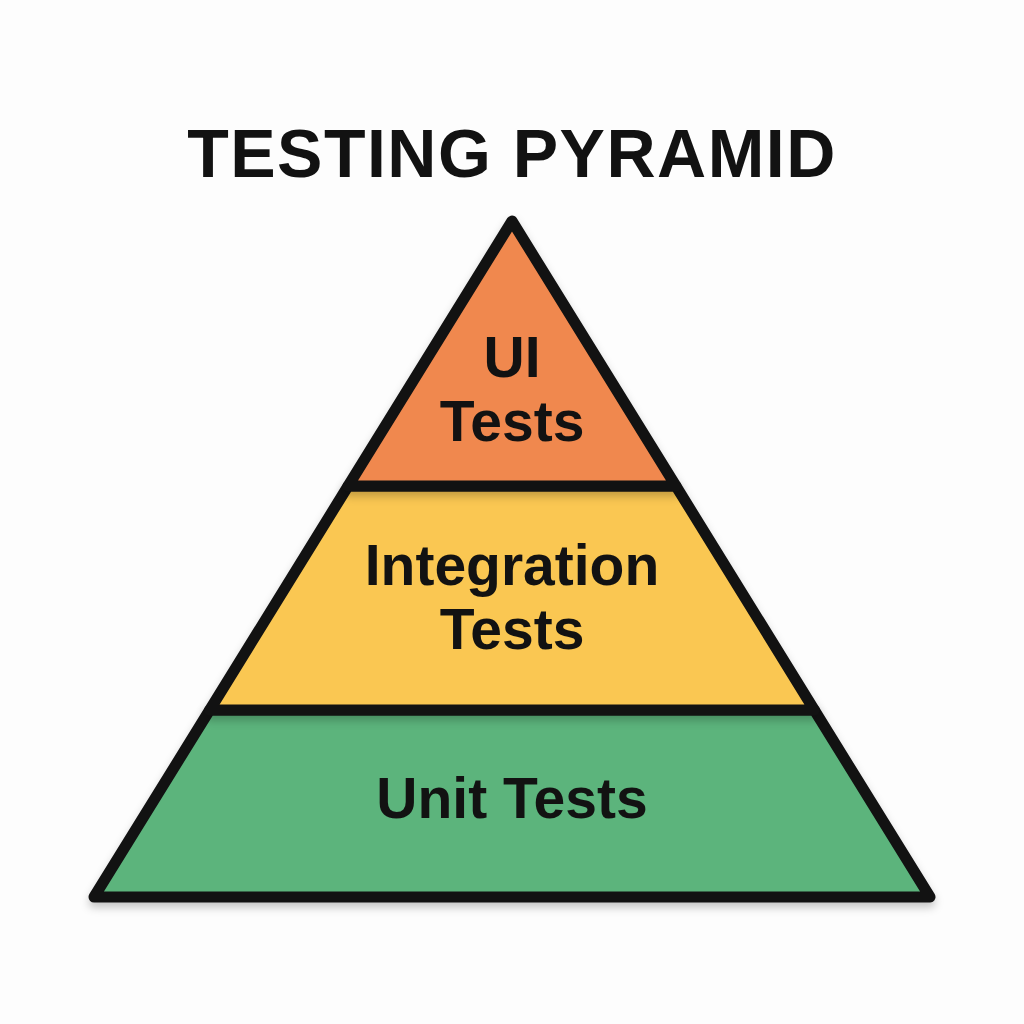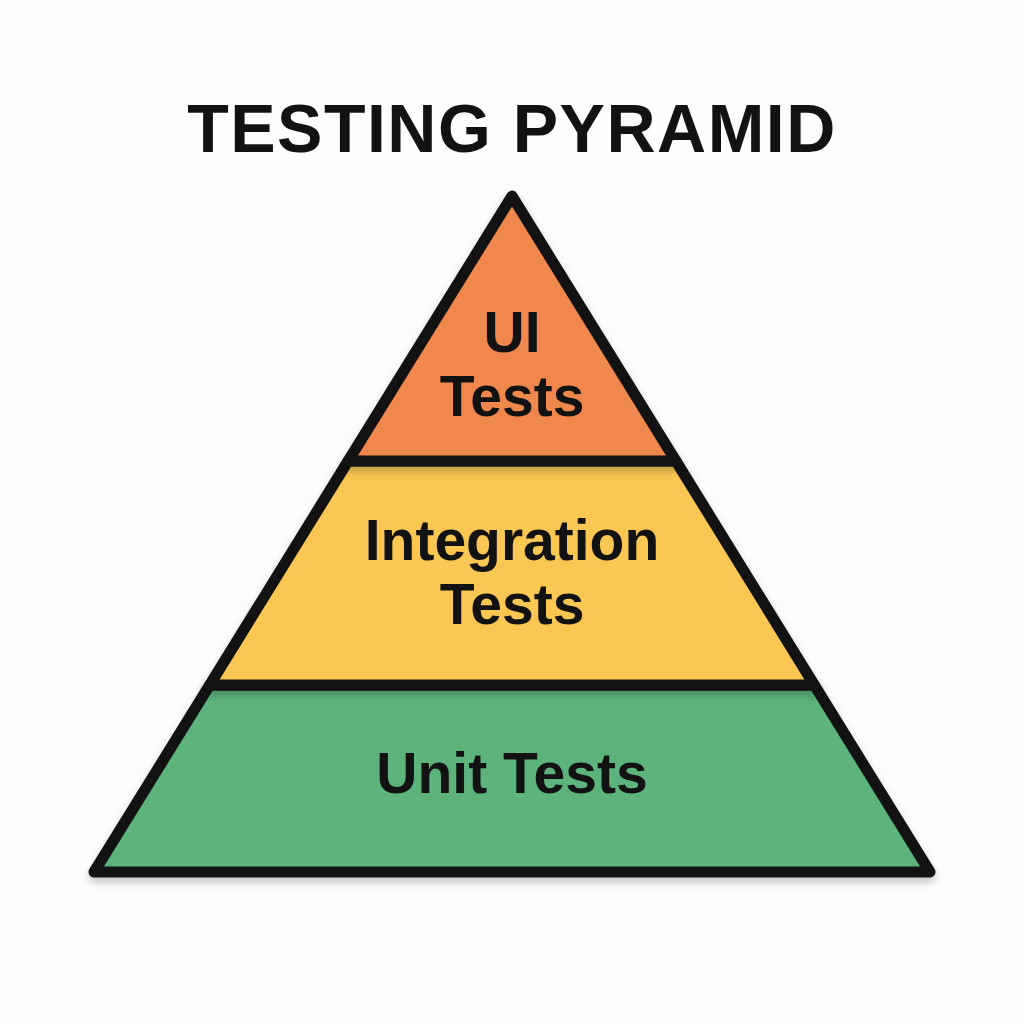--- a/index.html
+++ b/index.html
@@ -8,20 +8,21 @@
     width: 1024px;
     height: 1024px;
     background: #fdfdfd;
     overflow: hidden;
     font-family: "Liberation Sans", sans-serif;
   }
   .stage {
     position: relative;
     width: 1024px;
     height: 800px;
+    margin-top: 25px;
   }
   svg {
     display: block;
     width: 1024px;
     height: 1024px;
   }
   .layer-shape {
     stroke: #121212;
     stroke-width: 11;
     stroke-linejoin: round;

